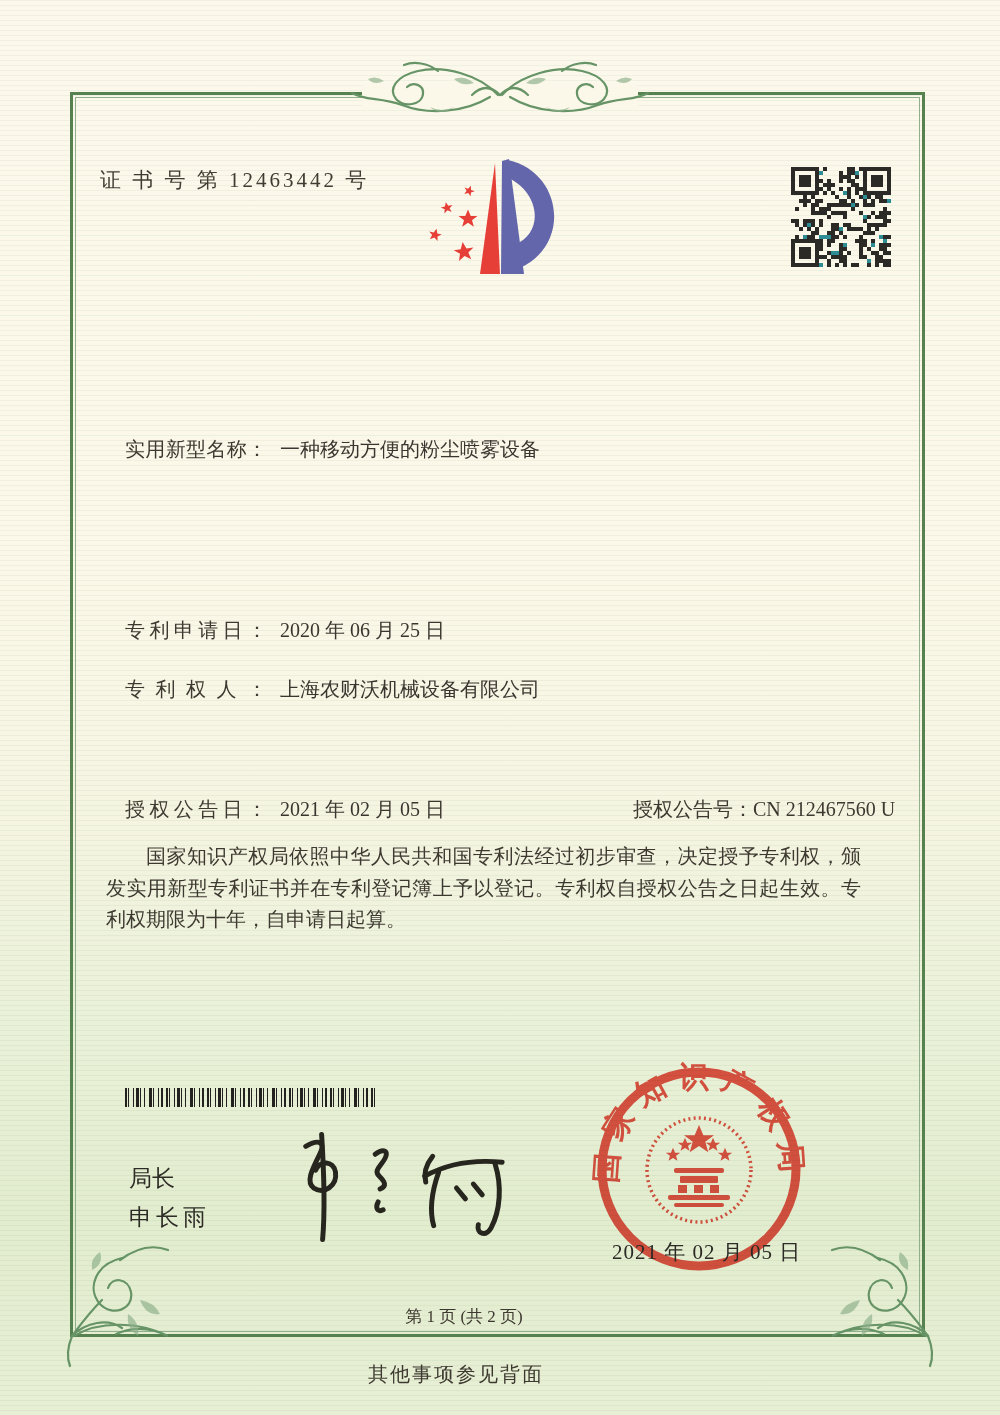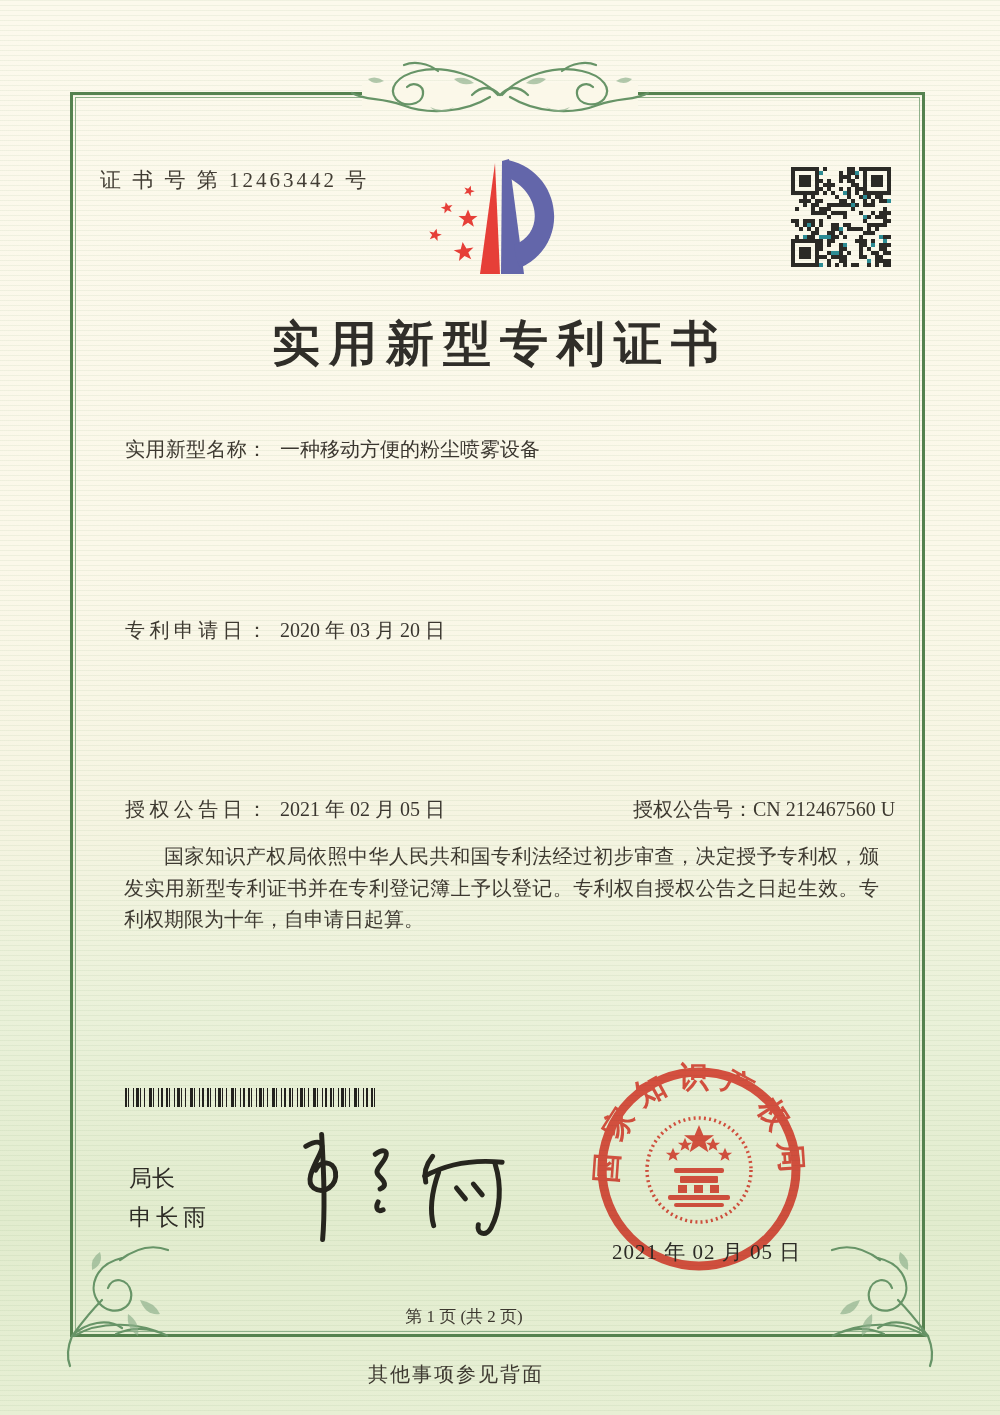--- a/index.html
+++ b/index.html
@@ -29,21 +29,21 @@
   .qm{position:absolute;width:4px;height:4px;}
   .title{position:absolute;left:0;right:0;top:312px;text-align:center;
     font-size:48px;font-weight:bold;letter-spacing:9px;color:#302e29;}
   
   .field{position:absolute;left:125px;font-size:20px;white-space:nowrap;color:#3d3930;}
   .flabel{display:inline-block;width:142px;text-align:justify;text-align-last:justify;
     -moz-text-align-last:justify;vertical-align:top;}
   .fvalue{margin-left:13px;color:#3a362f;}
   .grant-no{position:absolute;left:508px;top:0;}
   
-  .statement{position:absolute;left:124px;top:841px;width:755px;font-size:20px;
+  .statement{position:absolute;left:106px;top:841px;width:755px;font-size:20px;
     line-height:31.5px;text-align:justify;color:#3d3930;}
   .statement p{margin:0;text-indent:2em;}
   
   .barcode{position:absolute;left:125px;top:1088px;width:253px;height:19px;
     background:repeating-linear-gradient(90deg,
       #23221e 0 2px,transparent 2px 3px,#23221e 3px 4px,transparent 4px 8px,
       #23221e 8px 9px,transparent 9px 11px,#23221e 11px 14px,transparent 14px 15px,
       #23221e 15px 16px,transparent 16px 19px,#23221e 19px 20px,transparent 20px 24px,
       #23221e 24px 27px,transparent 27px 28px,#23221e 28px 29px,transparent 29px 33px,
       #23221e 33px 34px,transparent 34px 36px,#23221e 36px 38px,transparent 38px 41px);}
@@ -433,27 +433,29 @@
       <div class="qm" style="left: 44px; top: 96px; background: rgb(43, 42, 38);"></div>
       <div class="qm" style="left: 52px; top: 96px; background: rgb(43, 42, 38);"></div>
       <div class="qm" style="left: 60px; top: 96px; background: rgb(43, 42, 38);"></div>
       <div class="qm" style="left: 64px; top: 96px; background: rgb(43, 42, 38);"></div>
       <div class="qm" style="left: 76px; top: 96px; background: rgb(43, 42, 38);"></div>
       <div class="qm" style="left: 84px; top: 96px; background: rgb(43, 42, 38);"></div>
       <div class="qm" style="left: 92px; top: 96px; background: rgb(43, 42, 38);"></div>
       <div class="qm" style="left: 96px; top: 96px; background: rgb(43, 42, 38);"></div>
     </div>
 
-  <div class="title">实用新型专利证书</div>
 
   <div class="field" style="top:436px">
     <span class="flabel">实用新型名称：</span><span class="fvalue">一种移动方便的粉尘喷雾设备</span>
   </div>
   <div class="field" style="top:617px">
-    <span class="flabel">专利申请日：</span><span class="fvalue">2020 年 03 月 20 日</span>
+    <span class="flabel">专利申请日：</span><span class="fvalue">2020 年 06 月 25 日</span>
+  </div>
+  <div class="field" style="top:676px">
+    <span class="flabel">专利权人：</span><span class="fvalue">上海农财沃机械设备有限公司</span>
   </div>
 
   <div class="field" style="top:796px">
     <span class="flabel">授权公告日：</span><span class="fvalue">2021 年 02 月 05 日</span>
     <span class="grant-no">
       <span>授权公告号：</span><span>CN 212467560 U</span>
     </span>
   </div>
 
   <div class="statement">

